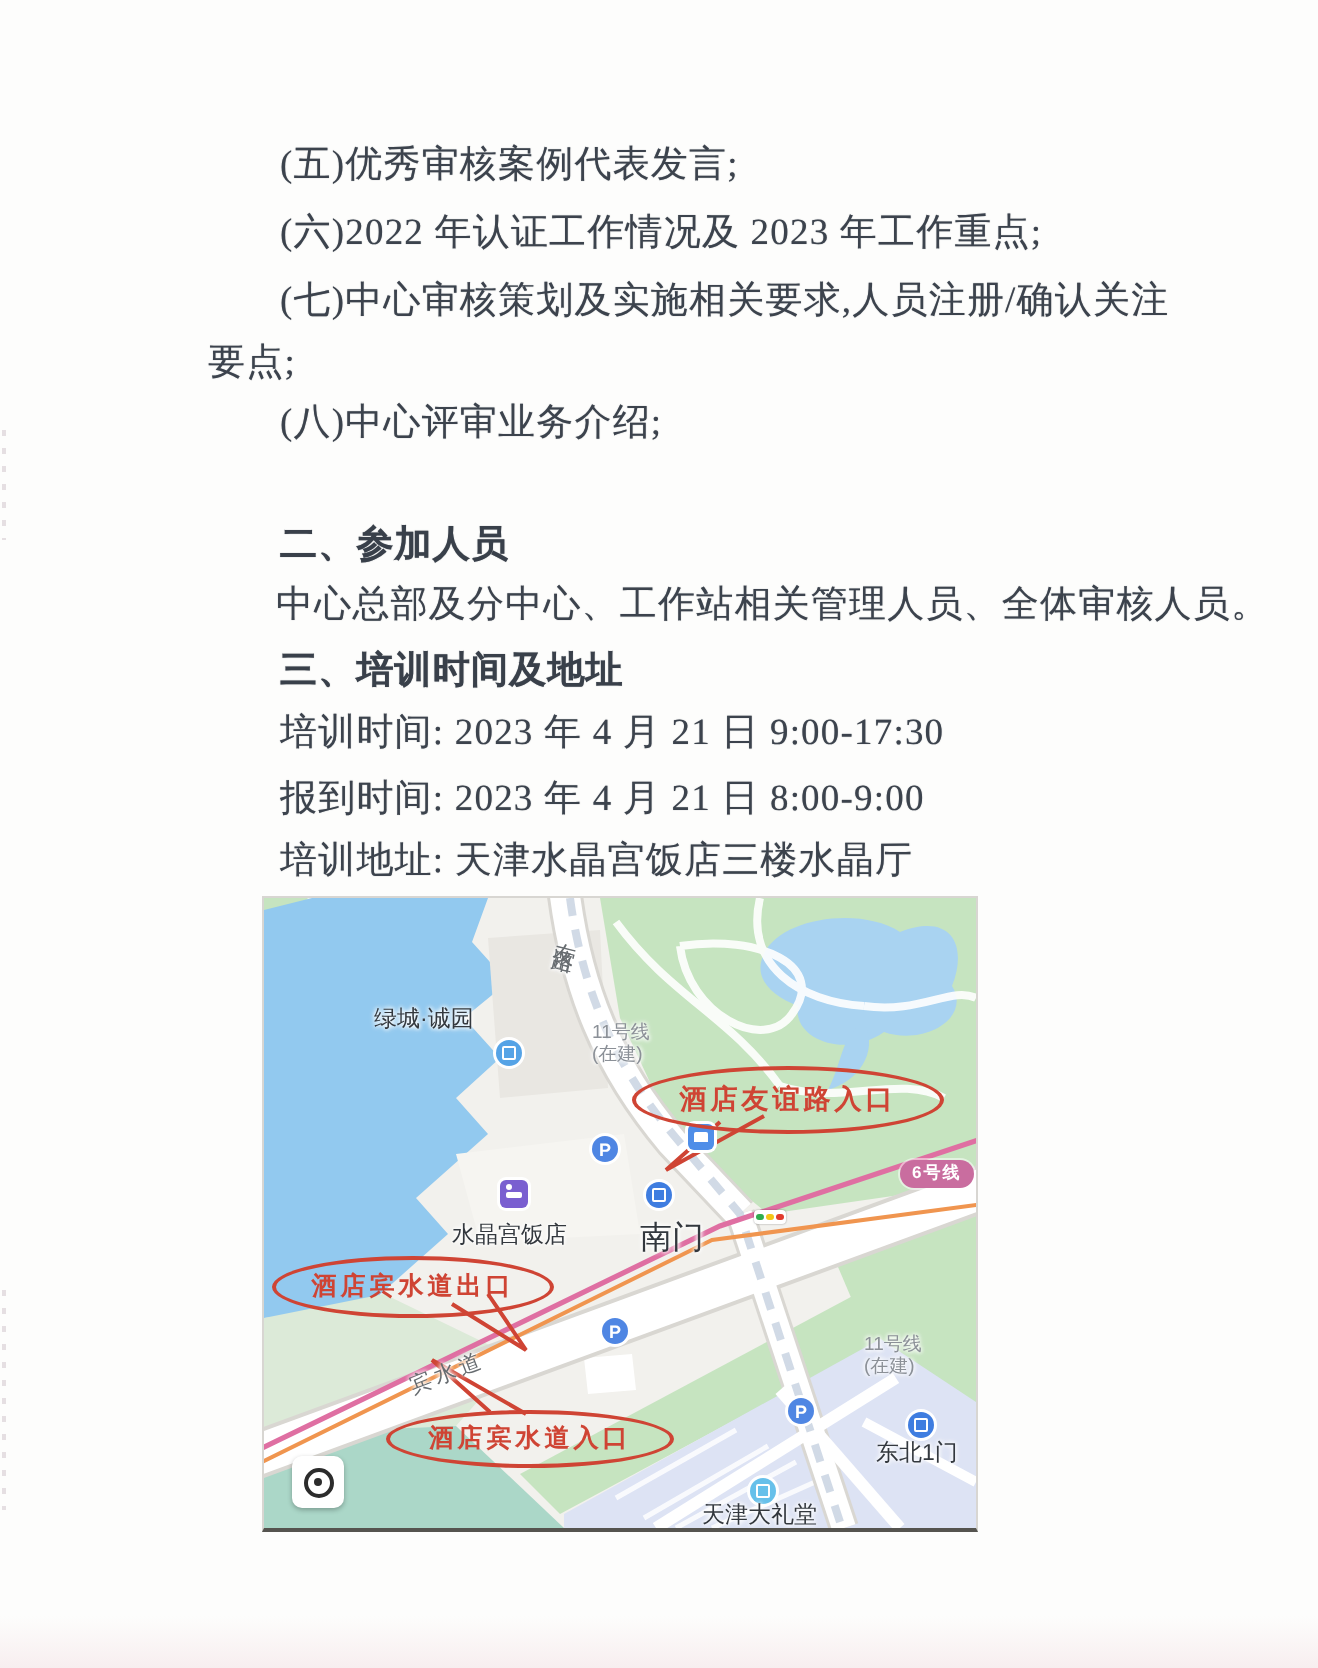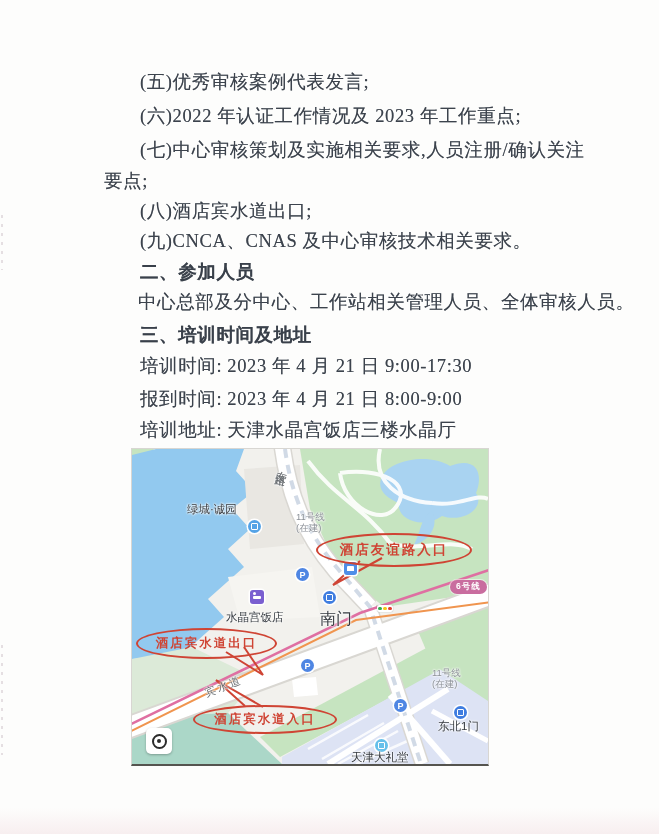--- a/index.html
+++ b/index.html
@@ -77,22 +77,21 @@
 </style>
 </head>
 <body>
 
 <div class="page">
 
   <p class="doc-line" style="top:53px;left:124px">(五)优秀审核案例代表发言;</p>
   <p class="doc-line" style="top:87px;left:124px">(六)2022 年认证工作情况及 2023 年工作重点;</p>
   <p class="doc-line" style="top:121px;left:124px">(七)中心审核策划及实施相关要求,人员注册/确认关注</p>
   <p class="doc-line" style="top:152px;left:88px">要点;</p>
-  <p class="doc-line" style="top:182px;left:124px">(八)酒店宾水道出口;</p>
-  <p class="doc-line" style="top:212px;left:124px">(九)CNCA、CNAS 及中心审核技术相关要求。</p>
+  <p class="doc-line" style="top:182px;left:124px">(八)中心评审业务介绍;</p>
   <p class="doc-line heading" style="top:243px;left:124px">二、参加人员</p>
   <p class="doc-line heading" style="top:306px;left:124px">三、培训时间及地址</p>
   <p class="doc-line" style="top:273px;left:122px">中心总部及分中心、工作站相关管理人员、全体审核人员。</p>
   <p class="doc-line" style="top:337px;left:124px">培训时间: 2023 年 4 月 21 日 9:00-17:30</p>
   <p class="doc-line" style="top:370px;left:124px">报到时间: 2023 年 4 月 21 日 8:00-9:00</p>
   <p class="doc-line" style="top:401px;left:124px">培训地址: 天津水晶宫饭店三楼水晶厅</p>
 
   <div class="map">
     <svg width="356" height="315" viewBox="0 0 356 315">
 

